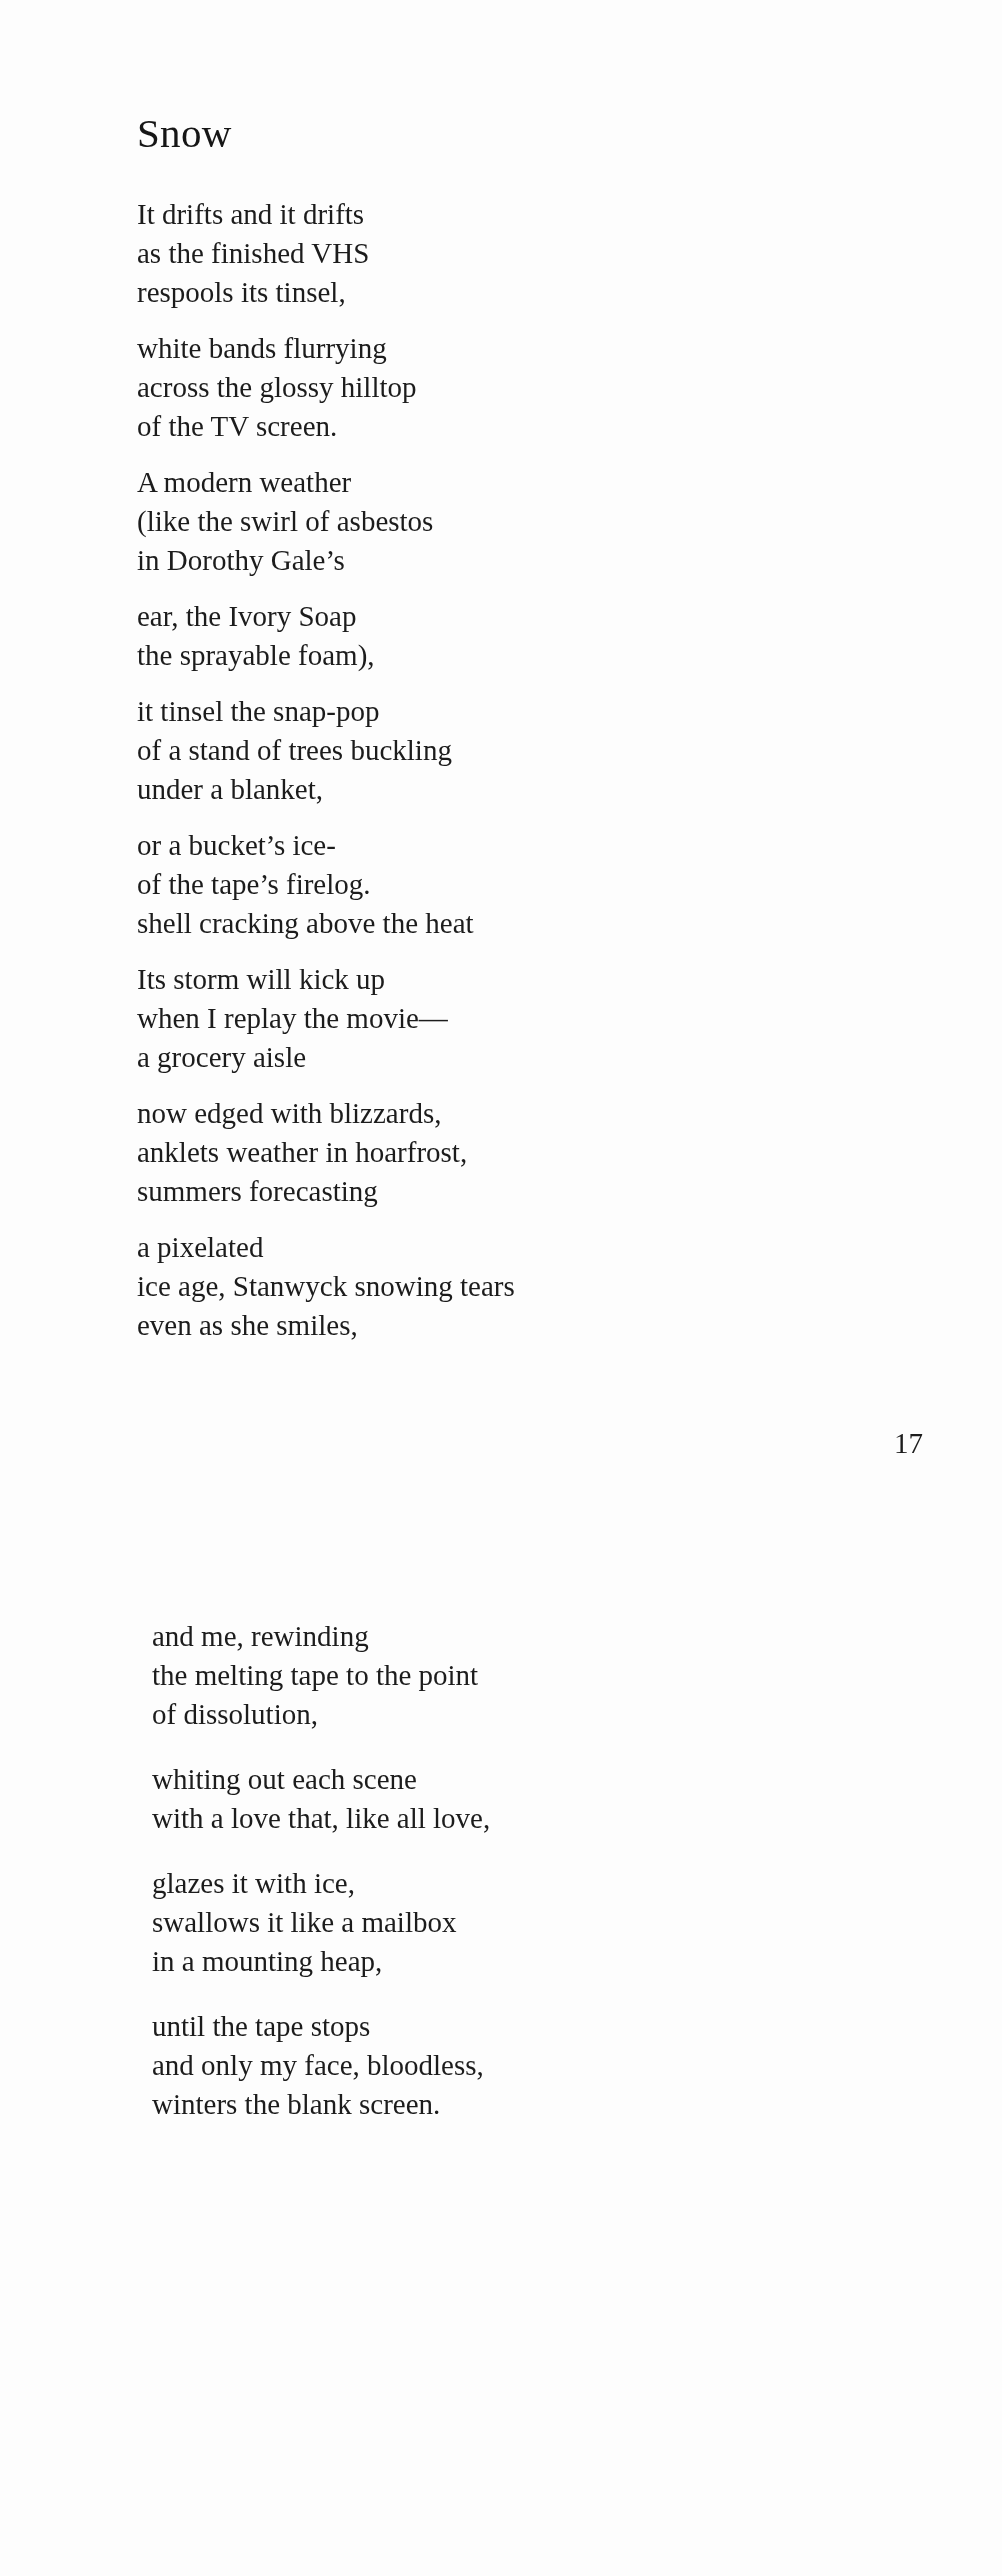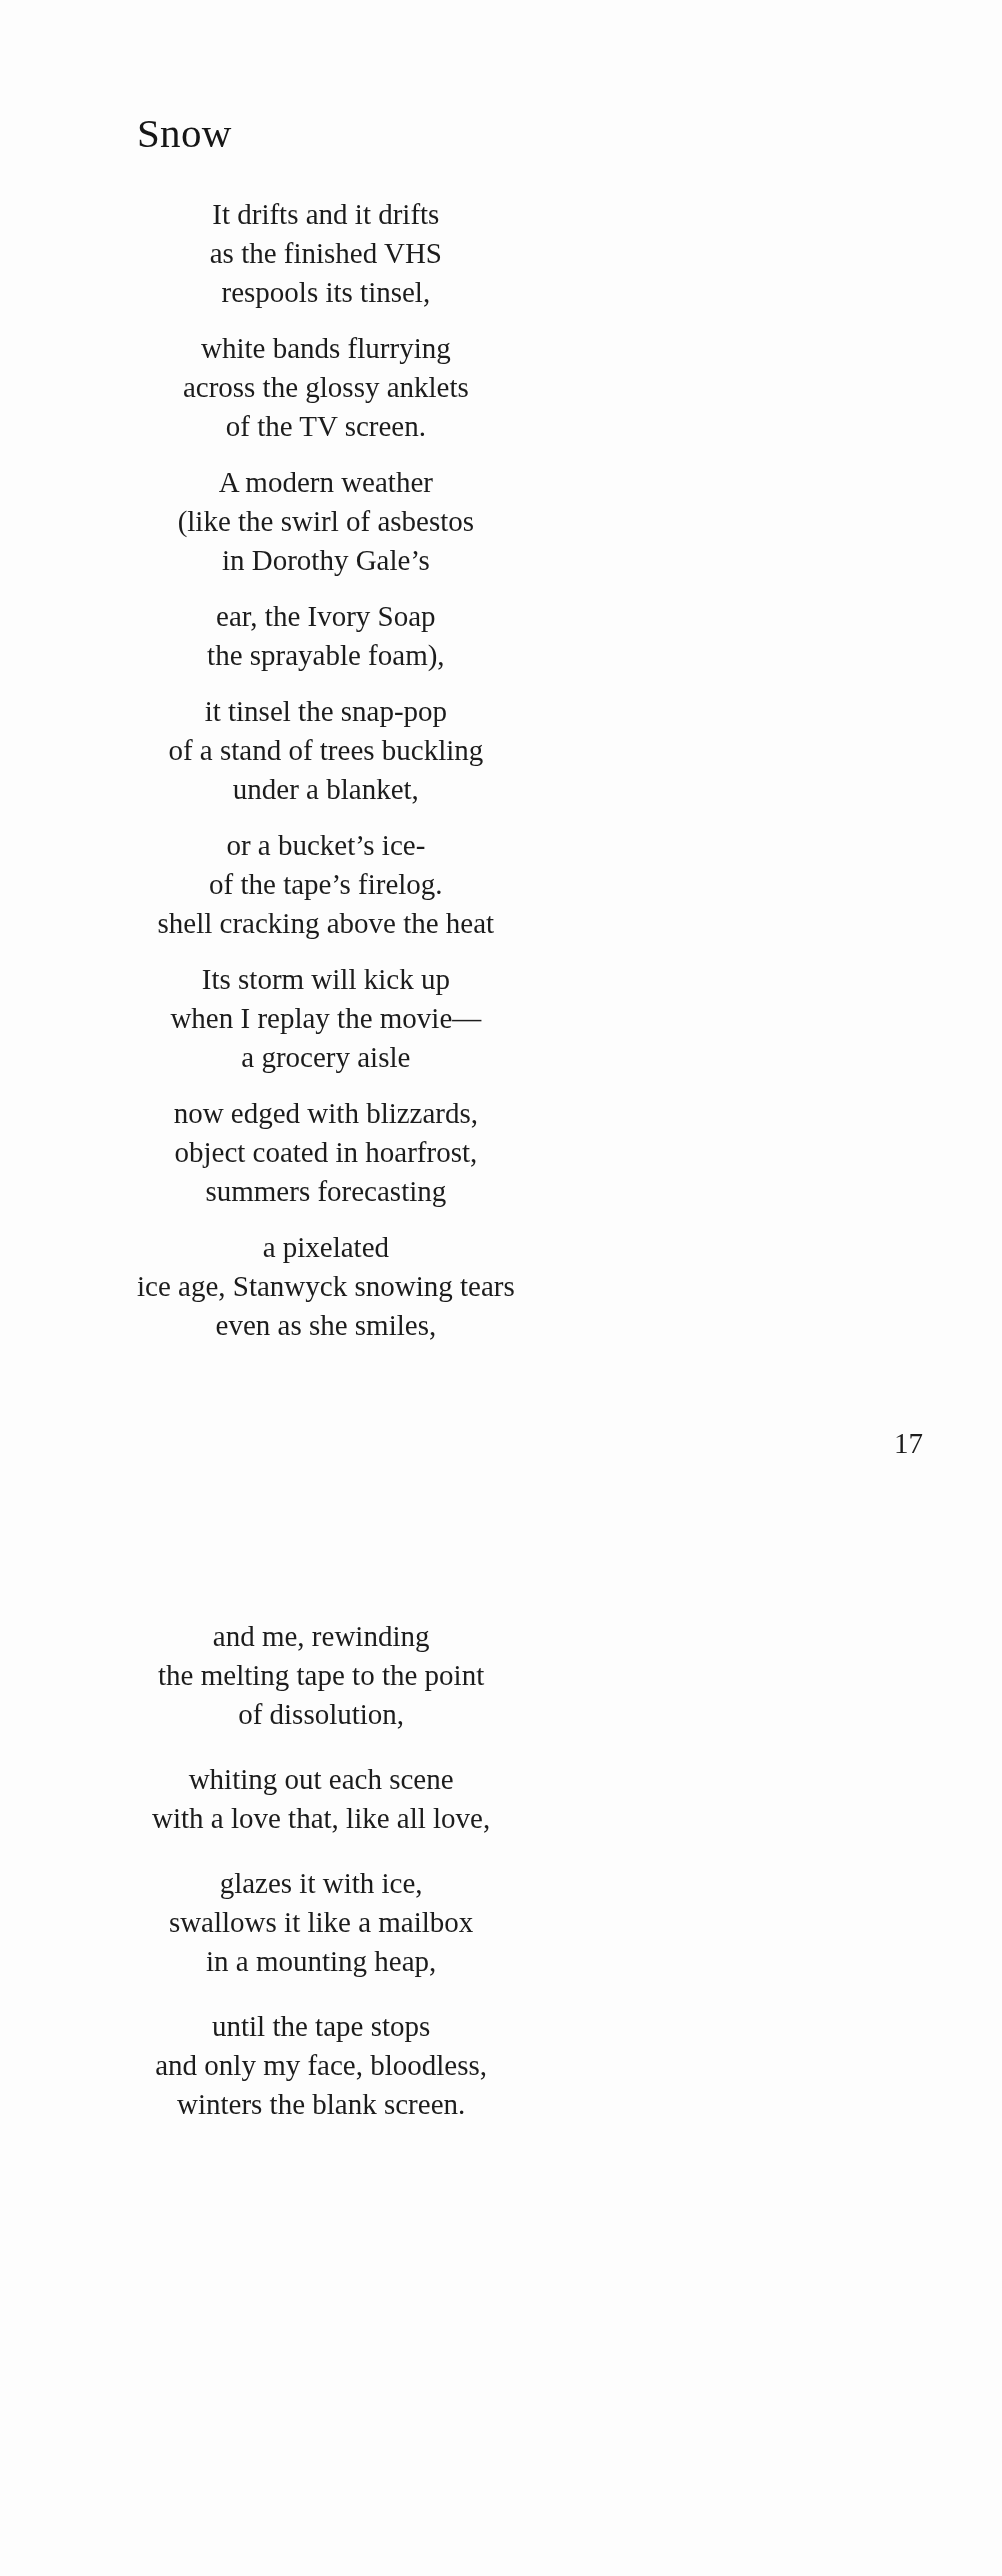--- a/index.html
+++ b/index.html
@@ -48,21 +48,20 @@
 
   .stanza { margin: 0; padding: 0; }
   .poem-17 .stanza { margin-bottom: 17px; }
   .poem-18 .stanza { margin-bottom: 26px; }
   .stanza:last-child { margin-bottom: 0; }
 
   .line {
     margin: 0;
     padding: 0;
     white-space: pre;
-    text-align: center;
   }
 
   .page-number {
     position: absolute;
     margin: 12px;
     font-size: 29px;
     line-height: 1;
     color: #1c1c1c;
   }
   .page-number-17 { left: 882px; top: 1417px; }
@@ -76,21 +75,21 @@
     <h1 class="poem-title">Snow</h1>
 
     <div class="poem poem-17" id="poem-page-17">
         <div class="stanza">
           <p class="line">It drifts and it drifts</p>
           <p class="line">as the finished VHS</p>
           <p class="line">respools its tinsel,</p>
         </div>
         <div class="stanza">
           <p class="line">white bands flurrying</p>
-          <p class="line">across the glossy anklets</p>
+          <p class="line">across the glossy hilltop</p>
           <p class="line">of the TV screen.</p>
         </div>
         <div class="stanza">
           <p class="line">A modern weather</p>
           <p class="line">(like the swirl of asbestos</p>
           <p class="line">in Dorothy Gale’s</p>
         </div>
         <div class="stanza">
           <p class="line">ear, the Ivory Soap</p>
           <p class="line">the sprayable foam),</p>
@@ -105,21 +104,21 @@
           <p class="line">of the tape’s firelog.</p>
           <p class="line">shell cracking above the heat</p>
         </div>
         <div class="stanza">
           <p class="line">Its storm will kick up</p>
           <p class="line">when I replay the movie—</p>
           <p class="line">a grocery aisle</p>
         </div>
         <div class="stanza">
           <p class="line">now edged with blizzards,</p>
-          <p class="line">object coated in hoarfrost,</p>
+          <p class="line">anklets weather in hoarfrost,</p>
           <p class="line">summers forecasting</p>
         </div>
         <div class="stanza">
           <p class="line">a pixelated</p>
           <p class="line">ice age, Stanwyck snowing tears</p>
           <p class="line">even as she smiles,</p>
         </div>
       </div>
 
     <p class="page-number page-number-17">17</p>

